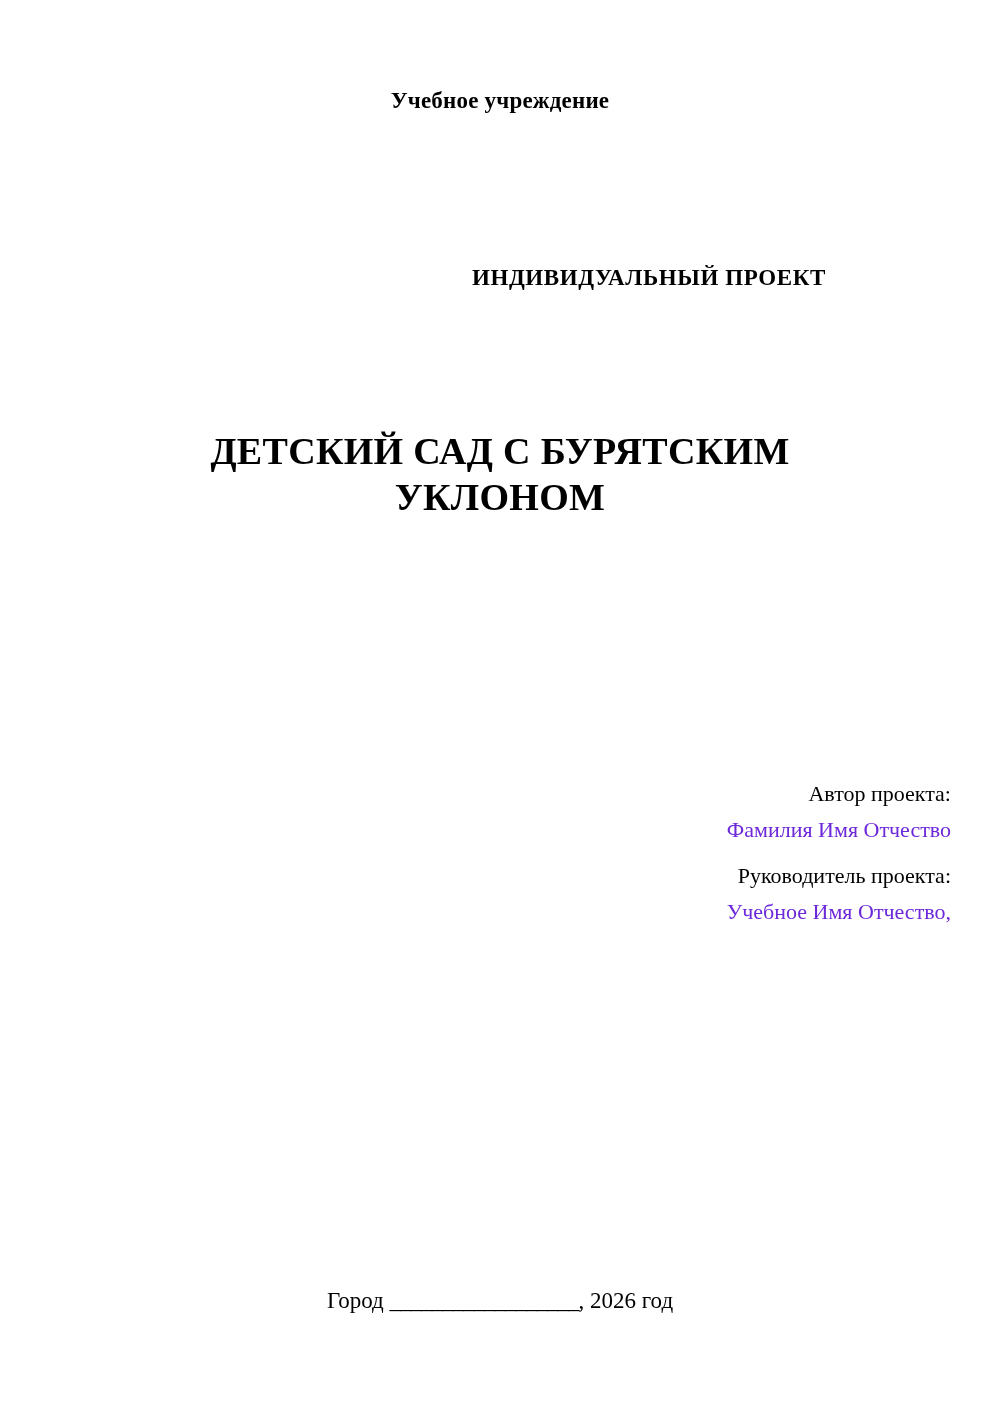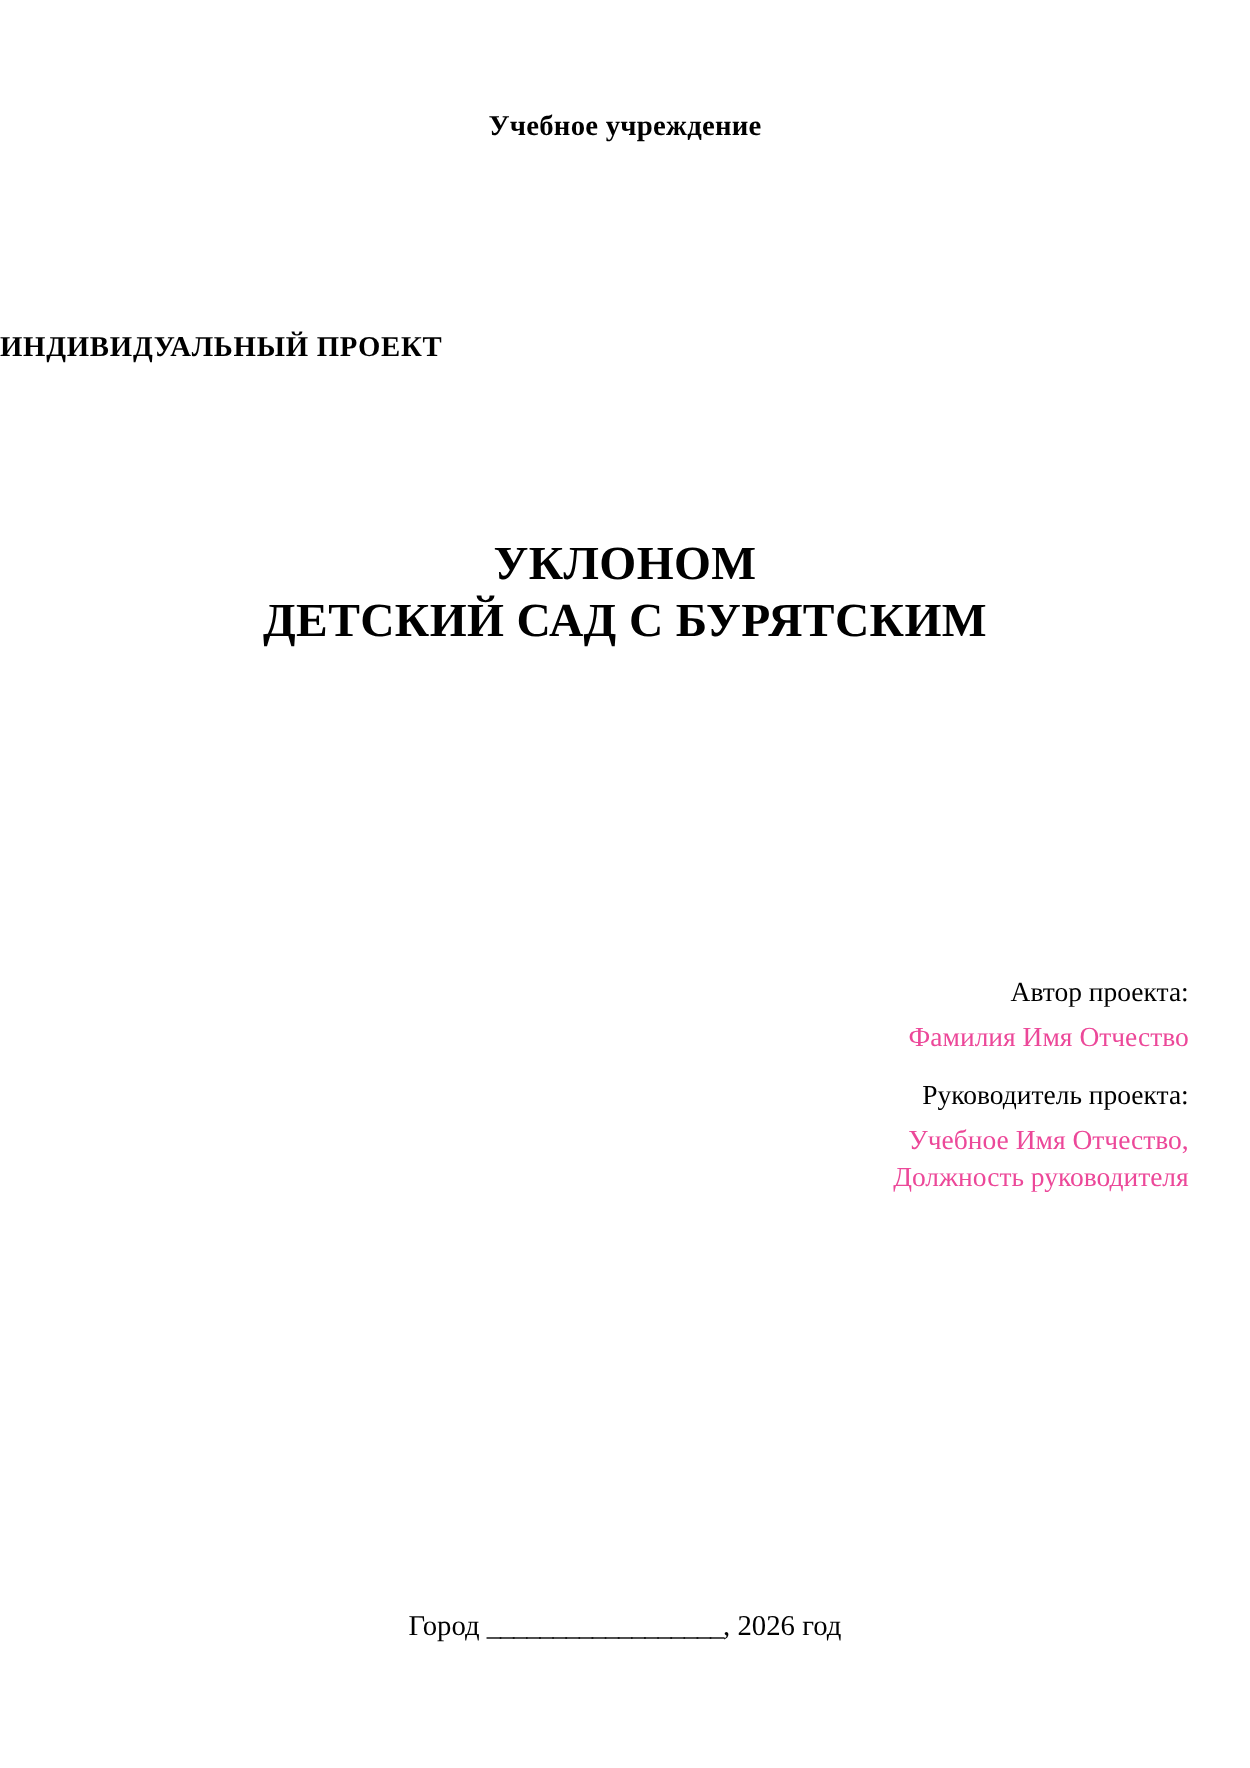--- a/index.html
+++ b/index.html
@@ -34,21 +34,21 @@
     font-size: 23px;
     font-weight: bold;
     letter-spacing: 0.2px;
   }
 
   .doc-type {
     position: absolute;
     top: 265px;
     left: 0;
     width: 826px;
-    text-align: left;
+    text-align: right;
     font-size: 23px;
     font-weight: bold;
     letter-spacing: 0.6px;
   }
 
   .title {
     position: absolute;
     top: 428px;
     left: 150px;
     width: 700px;
@@ -77,21 +77,21 @@
   }
 
   .credit-label {
     font-size: 22px;
     color: #000000;
     margin-bottom: 14px;
   }
 
   .credit-value {
     font-size: 22px;
-    color: #ec4899;
+    color: #6d28d9;
     margin-bottom: 8px;
   }
   .credit-value:last-child {
     margin-bottom: 0;
   }
 
   .footer {
     position: absolute;
     top: 1288px;
     left: 0;
@@ -107,35 +107,34 @@
 </head>
 <body>
 
 <div class="page">
 
   <div class="institution">Учебное учреждение</div>
 
   <div class="doc-type">ИНДИВИДУАЛЬНЫЙ ПРОЕКТ</div>
 
   <div class="title">
+    <div>ДЕТСКИЙ САД С БУРЯТСКИМ</div>
     <div>УКЛОНОМ</div>
-    <div>ДЕТСКИЙ САД С БУРЯТСКИМ</div>
   </div>
 
   <div class="credits">
 
     <div class="credit-block">
       <div class="credit-label">Автор проекта:</div>
       <div class="credit-value">Фамилия Имя Отчество</div>
     </div>
 
     <div class="credit-block">
       <div class="credit-label">Руководитель проекта:</div>
       <div class="credit-value">Учебное Имя Отчество,</div>
-      <div class="credit-value">Должность руководителя</div>
     </div>
 
   </div>
 
   <div class="footer">
     <span>Город</span><span> </span><span class="blank">__________________</span><span>, 2026 год</span>
   </div>
 
 </div>
 

